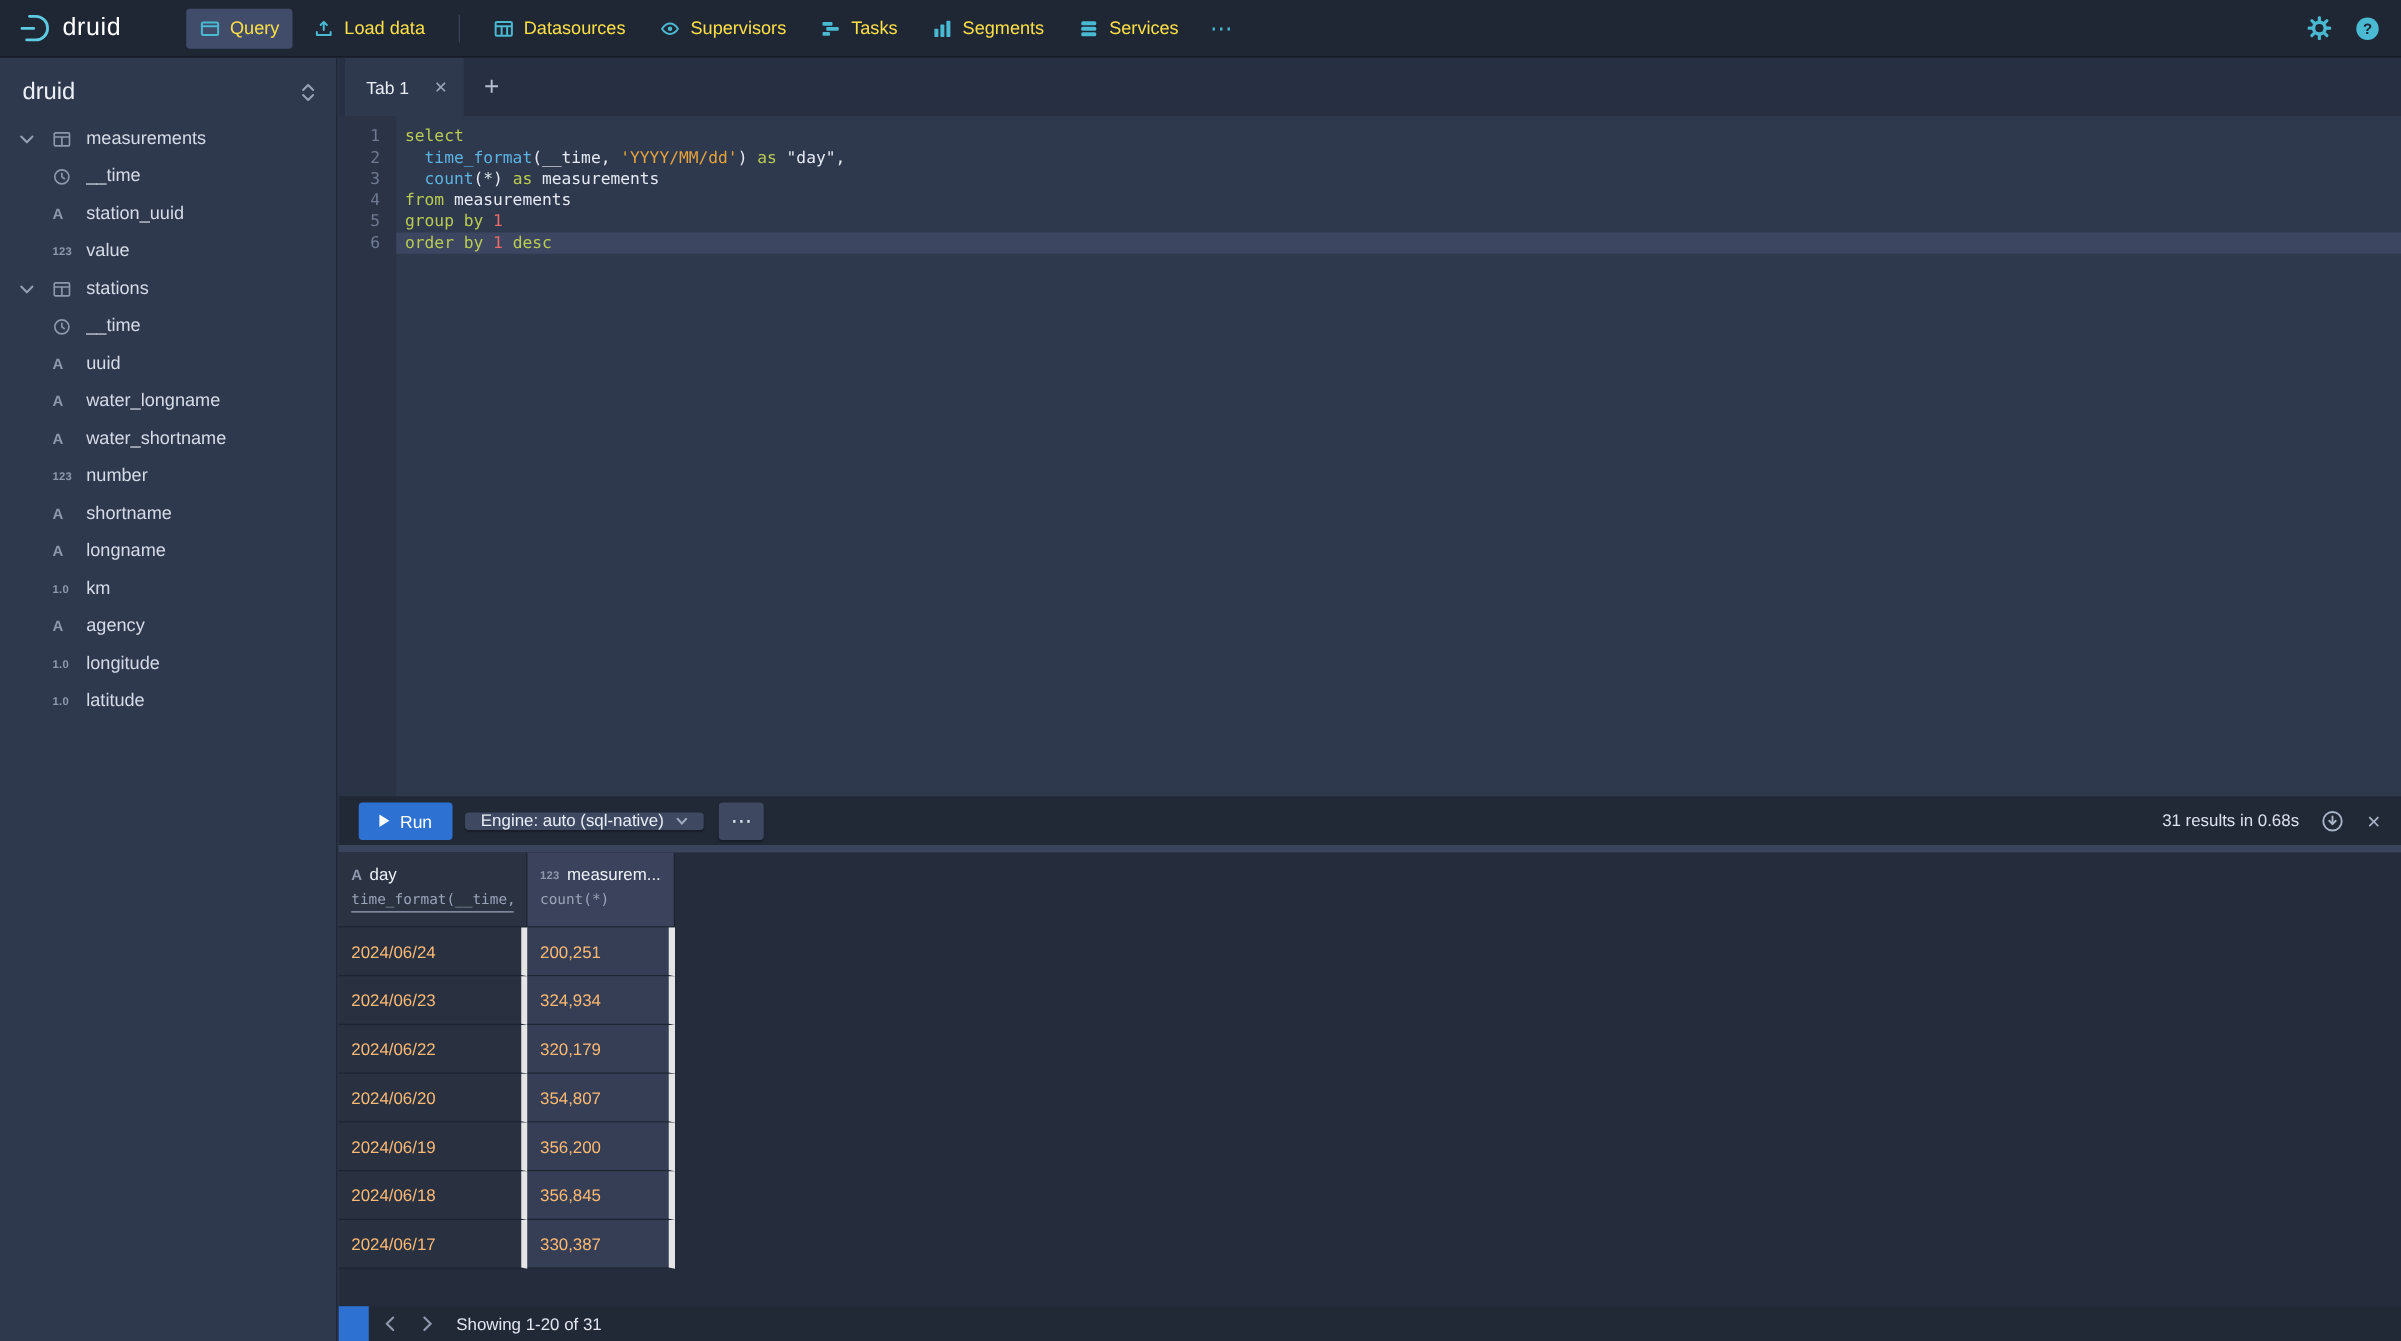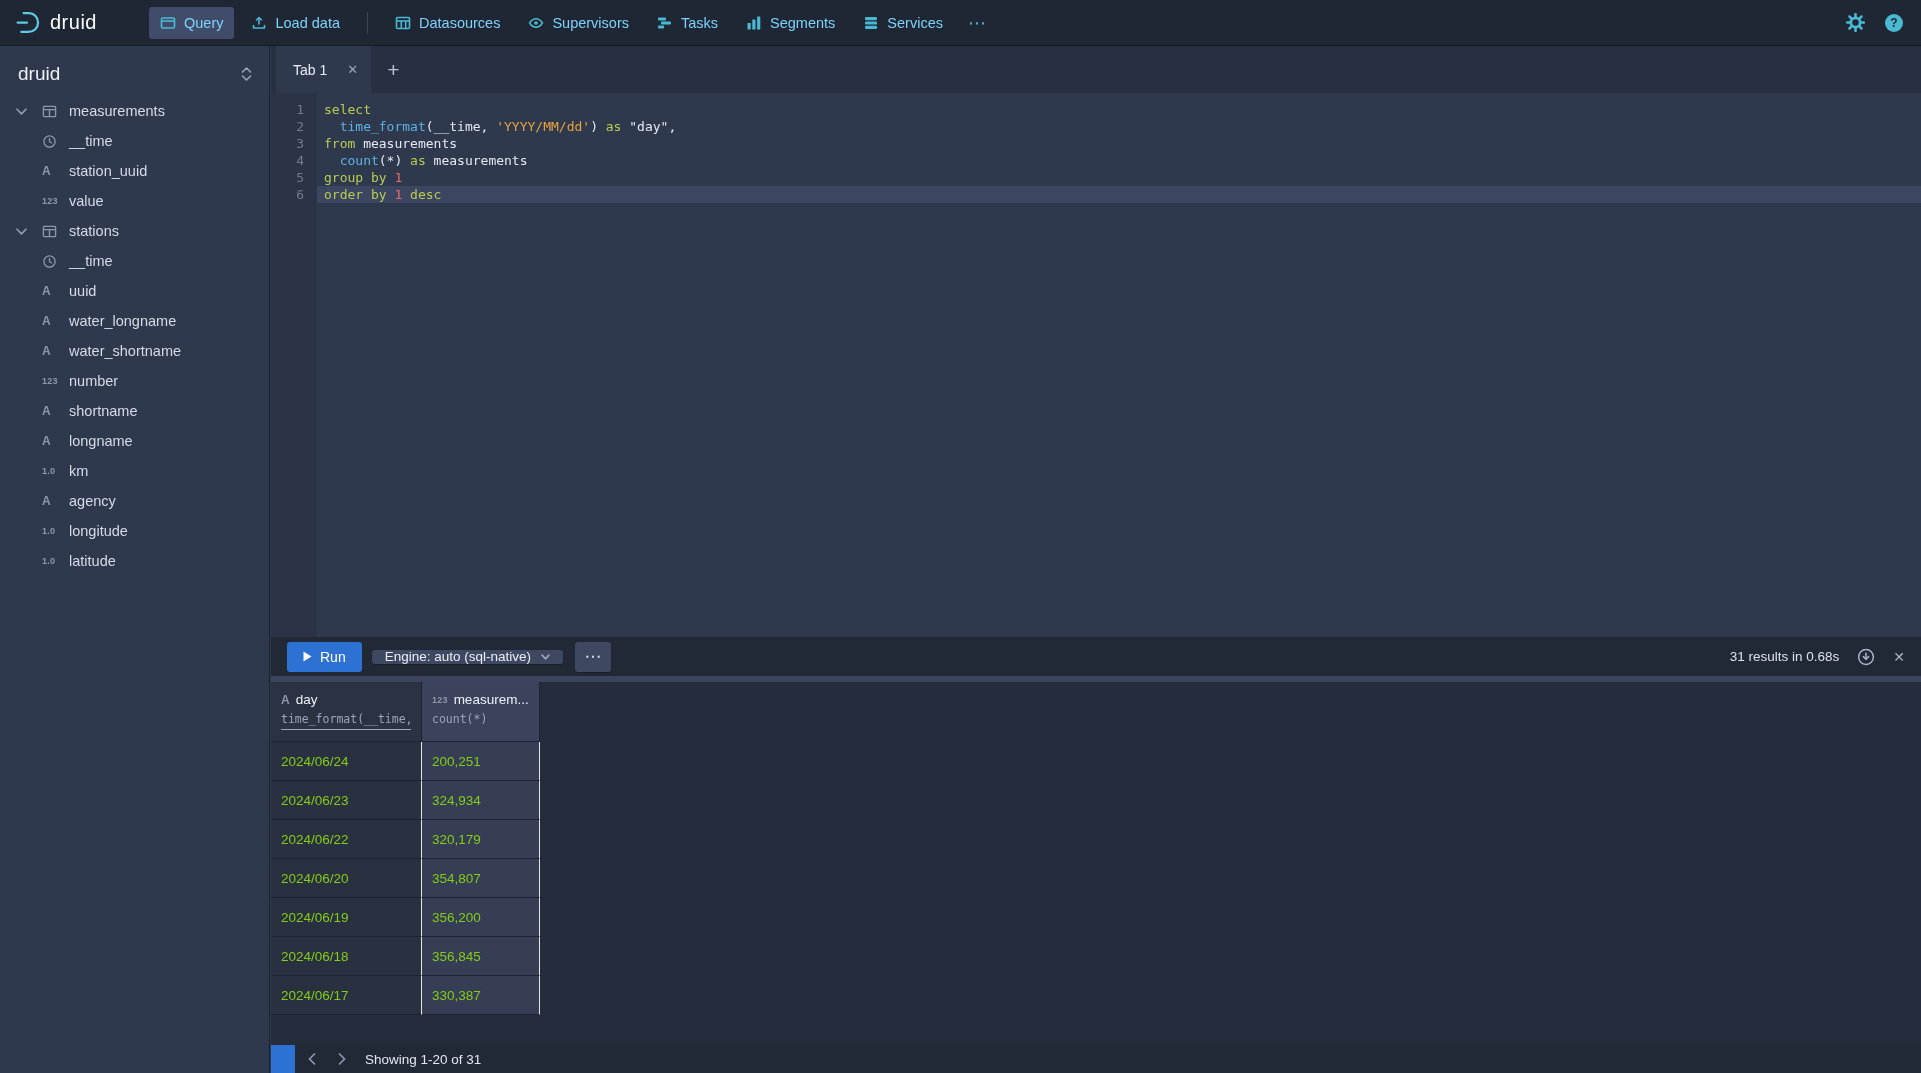--- a/index.html
+++ b/index.html
@@ -7,21 +7,21 @@
   .app{position:relative;width:1921px;height:1073px;}
   svg{display:block;}
 
   
   .topbar{position:absolute;top:0;left:0;right:0;height:46px;background:#1f2634;
     border-bottom:1px solid #151b26;display:flex;align-items:center;padding:0 18px 0 14px;box-sizing:border-box;z-index:9;}
   .brand{display:flex;align-items:center;gap:9px;}
   .brand-text{color:#ffffff;font-size:20px;letter-spacing:.5px;}
   .nav{display:flex;align-items:center;margin-left:52px;gap:6px;}
   .nav-item{display:flex;align-items:center;gap:8px;height:32px;padding:0 11px;border-radius:3px;
-    color:#7dd3fc;font-size:14.5px;cursor:pointer;white-space:nowrap;}
+    color:#fde047;font-size:14.5px;cursor:pointer;white-space:nowrap;}
   .nav-item.active{background:#404c69;}
   .nav-icn{color:#4ab9d2;display:flex;}
   .nav-divider{width:1px;height:22px;background:#3a4457;margin:0 10px;}
   .more-dots{color:#4ab9d2;font-size:18px;padding:0 8px;cursor:pointer;line-height:32px;}
   .topbar-right{margin-left:auto;display:flex;gap:20px;align-items:center;}
   .help-circle{width:18px;height:18px;border-radius:50%;background:#4ab9d2;color:#1f2634;
     font-size:12px;font-weight:bold;display:flex;align-items:center;justify-content:center;cursor:pointer;}
   .gear{cursor:pointer;}
 
   
@@ -86,21 +86,21 @@
   .rh-col{box-sizing:border-box;padding:10px 10px 0 10px;border-right:1px solid #1d2431;
     border-bottom:1px solid #1d2431;cursor:pointer;overflow:hidden;}
   .rh-col.c1{width:151px;background:#2b3343;}
   .rh-col.c2{width:118px;background:#3a435b;}
   .rh-name{display:flex;align-items:center;gap:6px;color:#eef2f8;font-size:13.5px;white-space:nowrap;}
   .rh-expr{margin-top:5px;font-family:"DejaVu Sans Mono",monospace;font-size:11.5px;color:#9aa4b8;
     white-space:nowrap;overflow:hidden;}
   .rh-expr.underlined{border-bottom:1px solid #9aa5ba;padding-bottom:3px;}
   .rrow{display:flex;height:39px;}
   .cell{box-sizing:border-box;padding:0 10px;display:flex;align-items:center;font-size:13.5px;
-    color:#84cc16;border-right:1px solid #e5e5e5;border-bottom:1px solid #1d2431;cursor:pointer;
+    color:#fdba74;border-right:5px solid #e5e5e5;border-bottom:1px solid #1d2431;cursor:pointer;
     white-space:nowrap;overflow:hidden;}
   .cell.c1{width:151px;background:#293140;}
   .cell.c2{width:118px;background:#353e54;}
 
   
   .pagination{position:absolute;left:271px;right:0;bottom:0;height:28px;background:#212836;
     display:flex;align-items:center;}
   .pg-accent{width:24px;height:28px;background:#2d72d2;flex:none;}
   .pg-btn{width:26px;height:28px;display:flex;align-items:center;justify-content:center;
     color:#8f99ad;cursor:pointer;margin-left:4px;}
@@ -395,22 +395,22 @@
       <div>1</div>
       <div>2</div>
       <div>3</div>
       <div>4</div>
       <div>5</div>
       <div>6</div>
     </div>
     <div class="code">
       <div class="code-line"><span class="tok-kw">select</span></div>
       <div class="code-line"><span class="tok-pl">  </span><span class="tok-fn">time_format</span><span class="tok-pl">(__time, </span><span class="tok-str">'YYYY/MM/dd'</span><span class="tok-pl">) </span><span class="tok-kw">as</span><span class="tok-pl"> "day",</span></div>
+      <div class="code-line"><span class="tok-pl">  </span><span class="tok-fn">count</span><span class="tok-pl">(*) </span><span class="tok-kw">as</span><span class="tok-pl"> measurements</span></div>
       <div class="code-line"><span class="tok-kw">from</span><span class="tok-pl"> measurements</span></div>
-      <div class="code-line"><span class="tok-pl">  </span><span class="tok-fn">count</span><span class="tok-pl">(*) </span><span class="tok-kw">as</span><span class="tok-pl"> measurements</span></div>
       <div class="code-line"><span class="tok-kw">group by</span><span class="tok-pl"> </span><span class="tok-num">1</span></div>
       <div class="code-line active"><span class="tok-kw">order by</span><span class="tok-pl"> </span><span class="tok-num">1</span><span class="tok-pl"> </span><span class="tok-kw">desc</span></div>
     </div>
   </div>
 
   <div class="runbar">
     <div class="run-btn">
       <svg width="9" height="11" viewBox="0 0 9 11" fill="#ffffff">
           <path d="M0.5 0.5 L8.5 5.5 L0.5 10.5 Z"></path>
         </svg>

